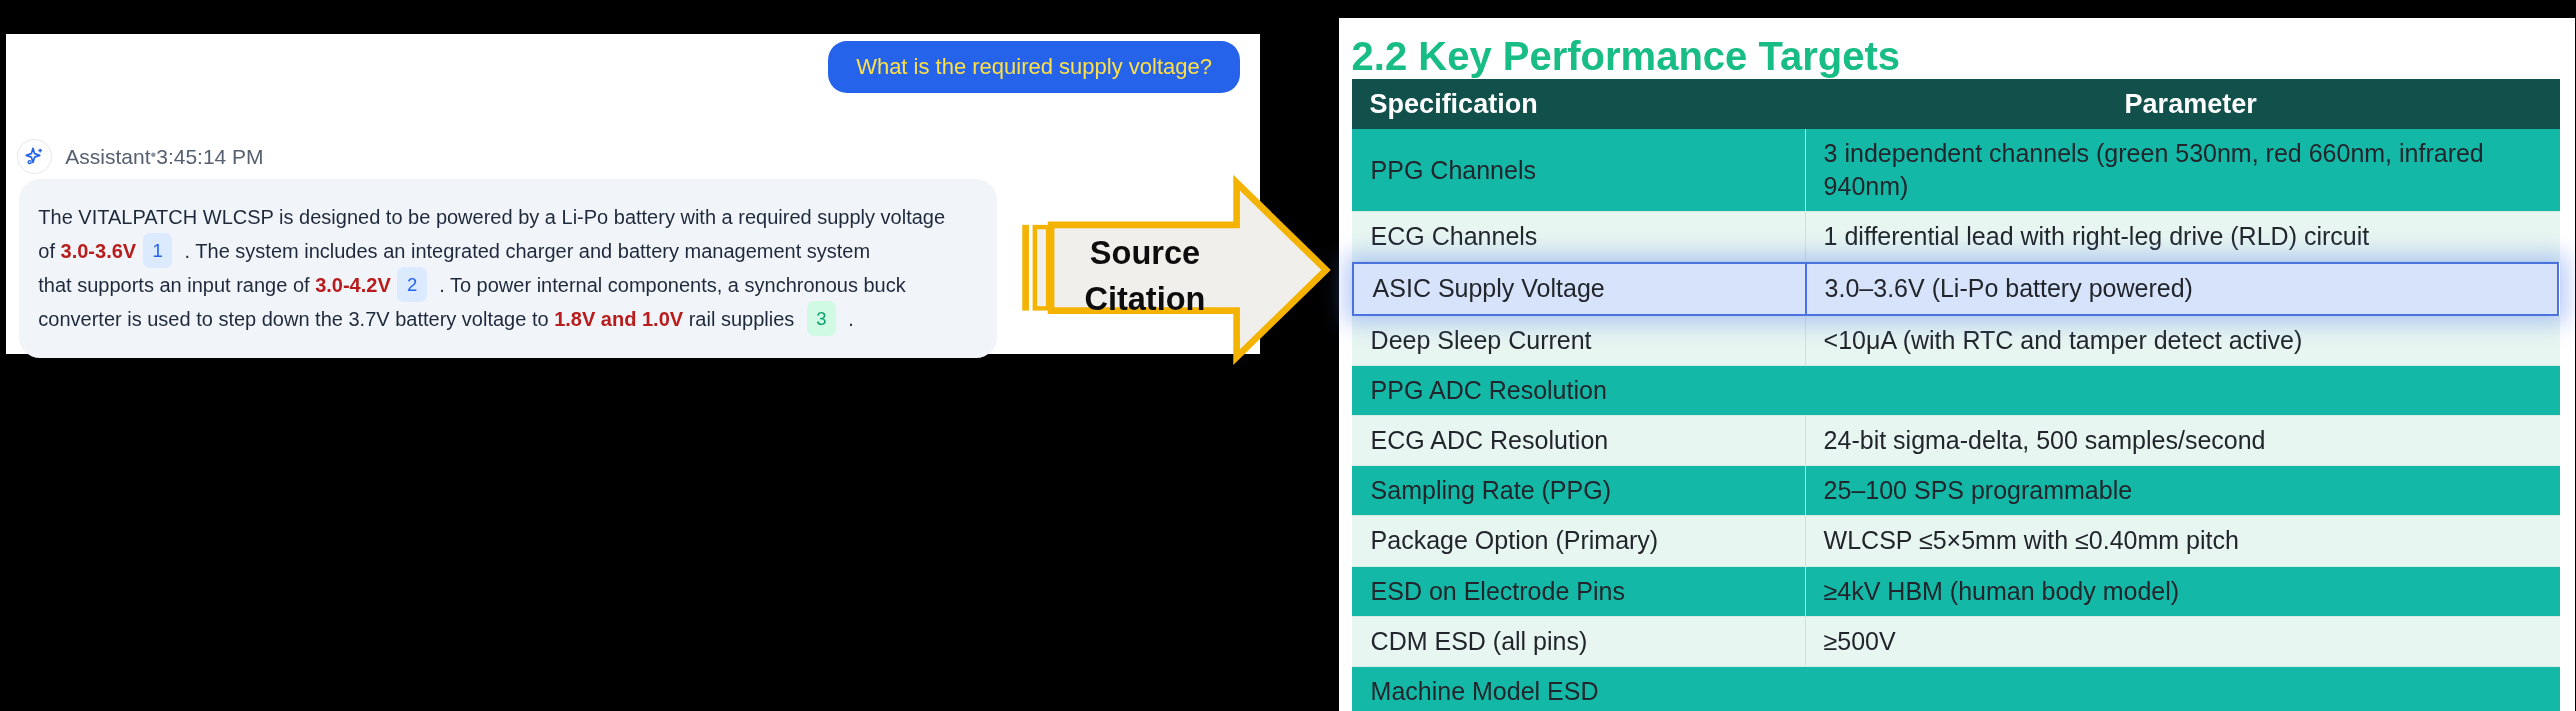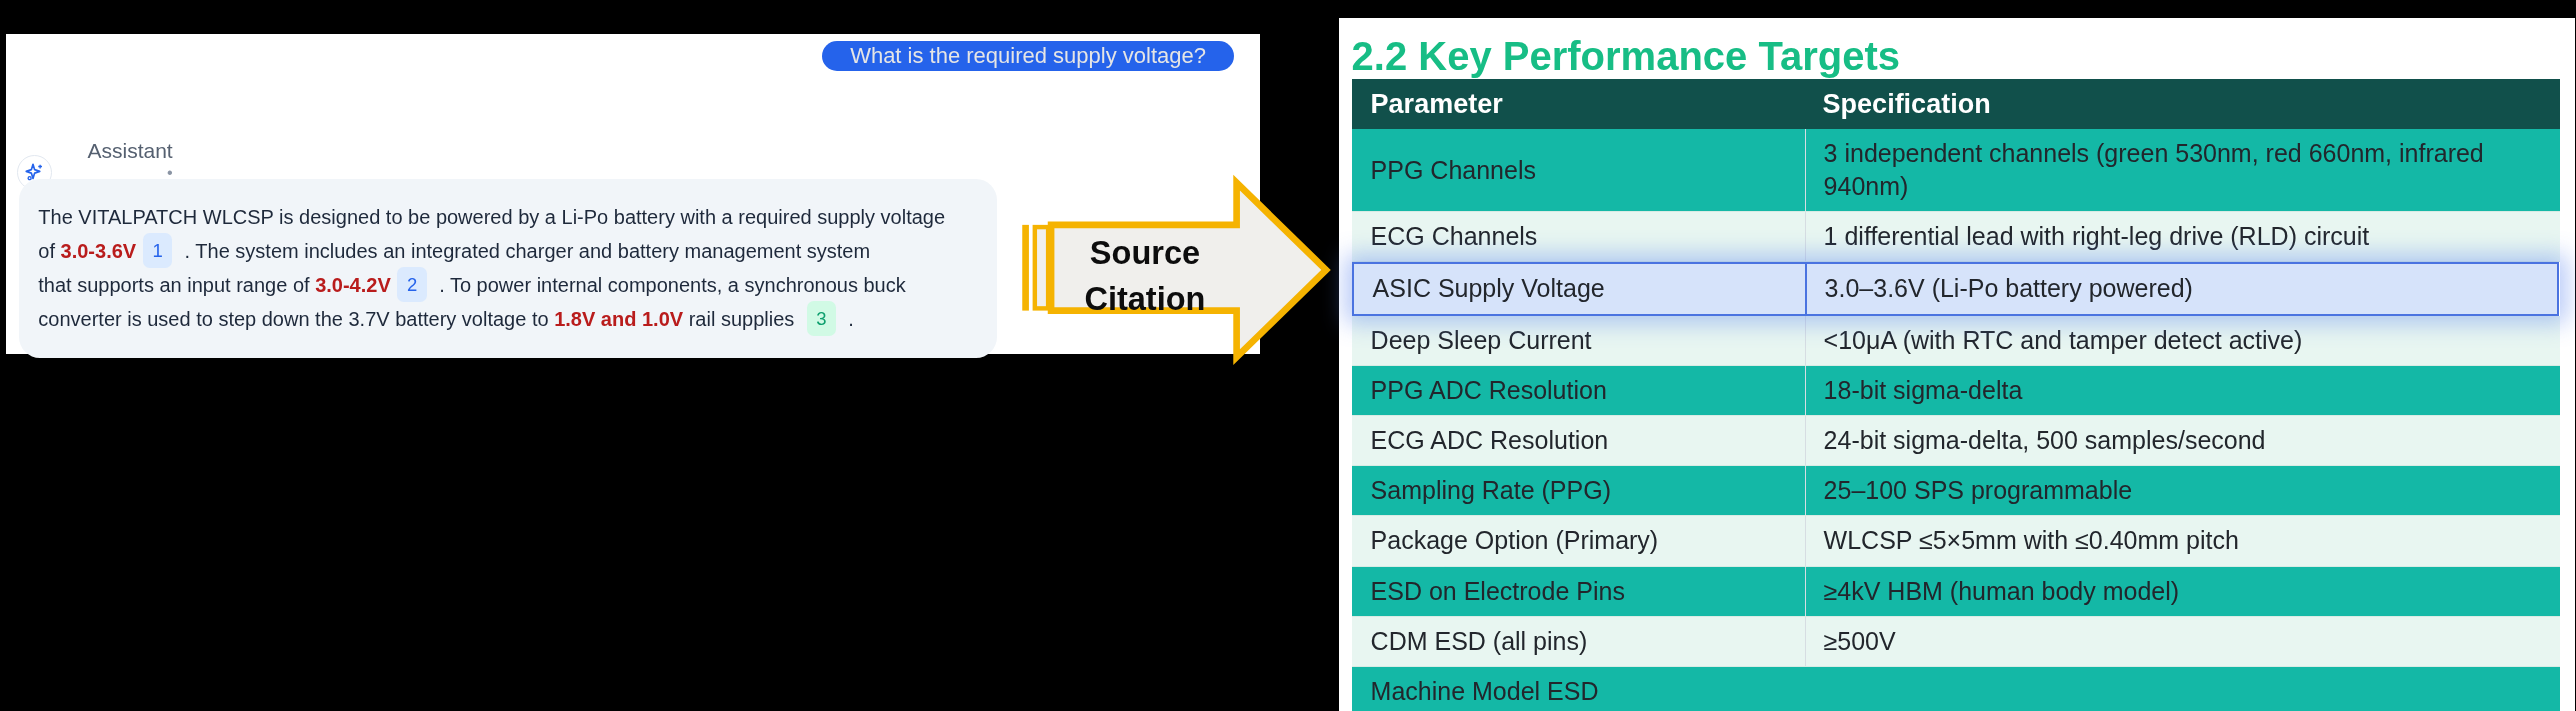--- a/index.html
+++ b/index.html
@@ -6,30 +6,30 @@
   body{
     width:2576px;height:711px;position:relative;overflow:hidden;
     background:#000;font-family:"Liberation Sans",sans-serif;
   }
   
   .chat-panel{
     position:absolute;left:6px;top:34px;width:1254px;height:320px;
     background:#ffffff;
   }
   .user-bubble{
-    position:absolute;top:6.7px;right:26px;
-    background:#2563eb;color:#e5e5e5;border-radius:19px;
-    padding:2px 28px;font-size:22px;white-space:nowrap;
+    position:absolute;top:6.7px;right:20px;
+    background:#2563eb;color:#fde047;border-radius:19px;
+    padding:13px 28px;font-size:22px;white-space:nowrap;
   }
   .meta-row{position:absolute;left:11px;top:105px;display:flex;align-items:center;gap:13.3px;}
   .avatar{
     width:33px;height:33px;border-radius:50%;background:#fff;
     border:1.5px solid #e2e8f0;display:flex;align-items:center;justify-content:center;
   }
-  .meta-text{display:flex;align-items:flex-end;font-size:21px;color:#556070;flex-direction:column;}
+  .meta-text{display:flex;align-items:flex-start;font-size:21px;color:#556070;}
   .meta-dot{font-size:16.3px;color:#8a94a4;}
   .assistant-bubble{
     position:absolute;left:13.3px;top:145px;width:978px;box-sizing:border-box;
     background:#f1f5f9;border-radius:21px;padding:21px 22px 22px 19px;
     font-size:20px;color:#1e293b;
   }
   .msg-line{white-space:nowrap;line-height:34px;height:34px;}
   .msg-line b{font-weight:700;color:#b91c1c;}
   .badge{
     display:inline-block;border-radius:6.7px;padding:0.7px 9.6px;margin:0 6.7px;
@@ -110,43 +110,42 @@
   <path d="M1421 304 H1672 V247 L1793 365 L1672 483 V420 H1421 Z" fill="#f0efec" stroke="#f5b301" stroke-width="9" stroke-linejoin="miter"></path>
   <text x="1548" y="357" font-size="44" text-anchor="middle">Source</text>
   <text x="1548" y="419" font-size="44" text-anchor="middle">Citation</text>
 </svg>
 
 <div class="doc-panel">
   <div class="doc-title">2.2 Key Performance Targets</div>
 
   <div class="spec-table">
     <div class="trow thead">
+      <div class="tcell c-spec">Specification</div>
       <div class="tcell c-param">Parameter</div>
-      <div class="tcell c-spec">Specification</div>
     </div>
     <div id="table-body">
         <div class="trow row-white">
           <div class="tcell c-param">PPG Channels</div>
           <div class="tcell c-spec">3 independent channels (green 530nm, red 660nm, infrared 940nm)</div>
         </div>
         <div class="trow row-mint">
           <div class="tcell c-param">ECG Channels</div>
           <div class="tcell c-spec">1 differential lead with right-leg drive (RLD) circuit</div>
         </div>
         <div class="trow row-highlight">
           <div class="tcell c-param">ASIC Supply Voltage</div>
           <div class="tcell c-spec">3.0–3.6V (Li-Po battery powered)</div>
         </div>
         <div class="trow row-mint">
           <div class="tcell c-param">Deep Sleep Current</div>
           <div class="tcell c-spec">&lt;10μA (with RTC and tamper detect active)</div>
         </div>
         <div class="trow row-white">
           <div class="tcell c-param">PPG ADC Resolution</div>
-          <div class="tcell c-spec">18-bit sigma-delta</div>
         </div>
         <div class="trow row-mint">
           <div class="tcell c-param">ECG ADC Resolution</div>
           <div class="tcell c-spec">24-bit sigma-delta, 500 samples/second</div>
         </div>
         <div class="trow row-white">
           <div class="tcell c-param">Sampling Rate (PPG)</div>
           <div class="tcell c-spec">25–100 SPS programmable</div>
         </div>
         <div class="trow row-mint">

